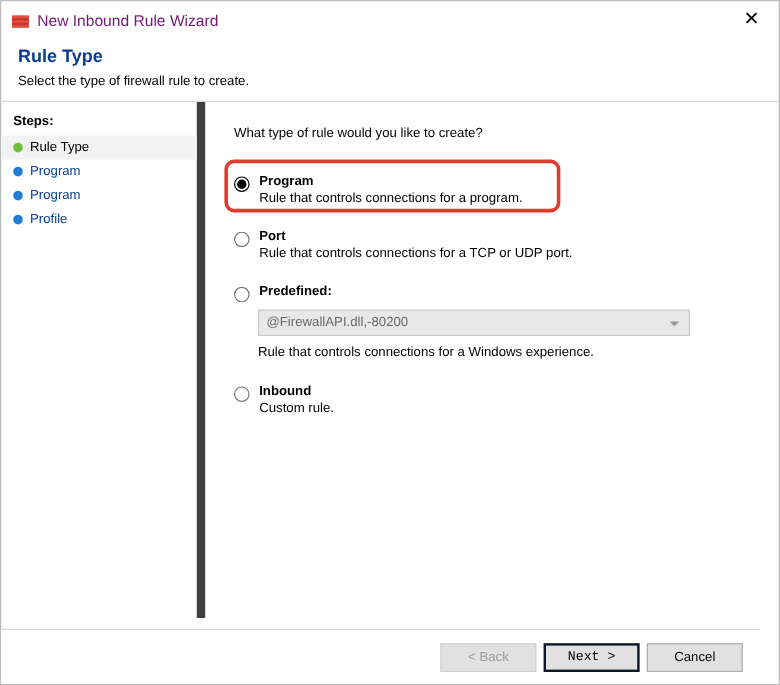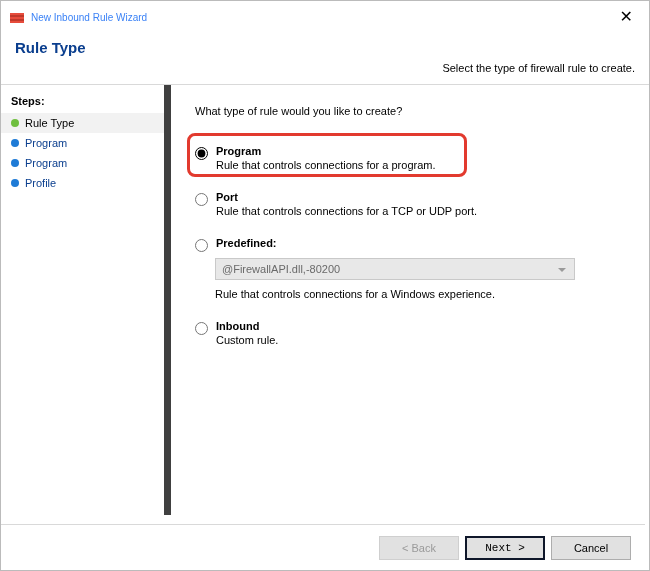--- a/index.html
+++ b/index.html
@@ -2,27 +2,27 @@
 <html><head>
 <meta charset="utf-8">
 <style>
   * { box-sizing: border-box; margin: 0; padding: 0; font-family: "Segoe UI", Tahoma, sans-serif; }
   html, body { width: 650px; height: 571px; background: #fff; color: #000; }
   .window { width: 650px; height: 571px; border: 1px solid #bbb; position: relative; background: #fff; }
 
   
   .titlebar { display: flex; align-items: center; padding: 6px 8px 4px 8px; }
   .titlebar .app-icon { width: 16px; height: 16px; margin-right: 6px; display: inline-block; }
-  .titlebar .title { font-size: 10px; color: #3b82f6; }
+  .titlebar .title { font-size: 13px; color: #701a75; }
   .titlebar .close { margin-left: auto; font-size: 16px; line-height: 16px; padding: 2px 8px; cursor: default; }
 
   
   .header { padding: 8px 14px 10px 14px; }
   .header-title { font-size: 15px; font-weight: 700; color: #0a3e8e; margin-bottom: 6px; }
-  .header-sub { font-size: 11px; color: #000; text-align: right; }
+  .header-sub { font-size: 11px; color: #000; }
 
   .hr1 { border: none; border-top: 1px solid #d9d9d9; margin: 0; }
 
   
   .content { display: flex; height: 430px; }
   .sidebar { width: 170px; border-right: 7px solid #404040; padding: 6px 0; }
   .steps-title { font-size: 11px; font-weight: 700; padding: 4px 10px 6px 10px; }
   .step { display: flex; align-items: center; gap: 6px; font-size: 11px; padding: 4px 10px; cursor: default; }
   .step.current { background: #f2f2f2; color: #000; }
   .step.link { color: #0a3e8e; }
@@ -50,21 +50,21 @@
     margin: 4px 0 4px 20px; position: relative; cursor: default;
     display: flex; align-items: center;
   }
   .predef-select::after {
     content: ""; position: absolute; right: 8px; top: 9px;
     border-left: 4px solid transparent; border-right: 4px solid transparent;
     border-top: 4px solid #9a9a9a;
   }
 
   
-  .footer { position: absolute; bottom: 0; left: 0; right: 4px; height: 46px; display: flex; align-items: center; justify-content: flex-end; padding-right: 14px; border-top: 1px solid #d9d9d9; background: #fff; }
+  .footer { position: absolute; bottom: 0; left: 0; right: 16px; height: 46px; display: flex; align-items: center; justify-content: flex-end; padding-right: 14px; border-top: 1px solid #d9d9d9; background: #fff; }
   .btn { width: 80px; height: 24px; font-size: 11px; background: #e1e1e1; border: 1px solid #adadad; margin-left: 6px; cursor: default; text-align: center; line-height: 22px; }
   .btn.disabled { color: #9a9a9a; border-color: #cfcfcf; }
   .btn.primary { background: #e1e1e1; border: 2px solid #0f172a; line-height: 20px; font-family: Liberation Mono, monospace; }
 
   
   .app-icon svg { width: 16px; height: 16px; display: block; }
 </style>
 </head>
 <body>
 

